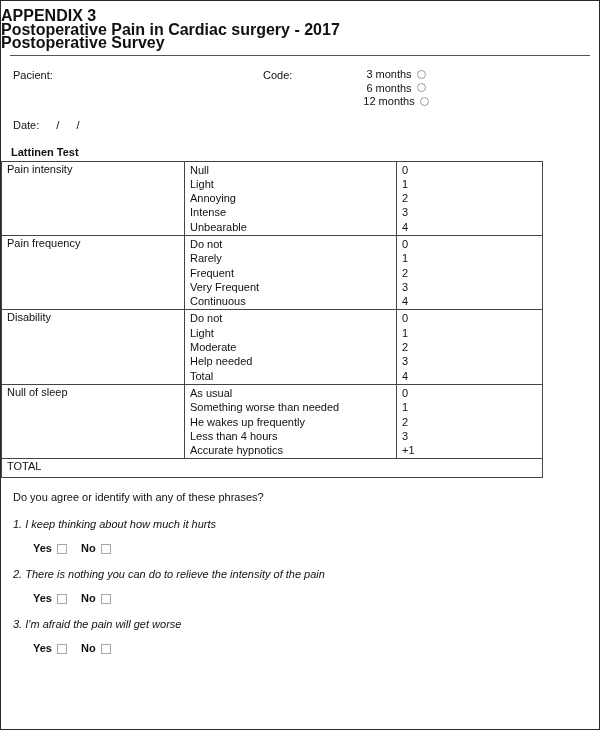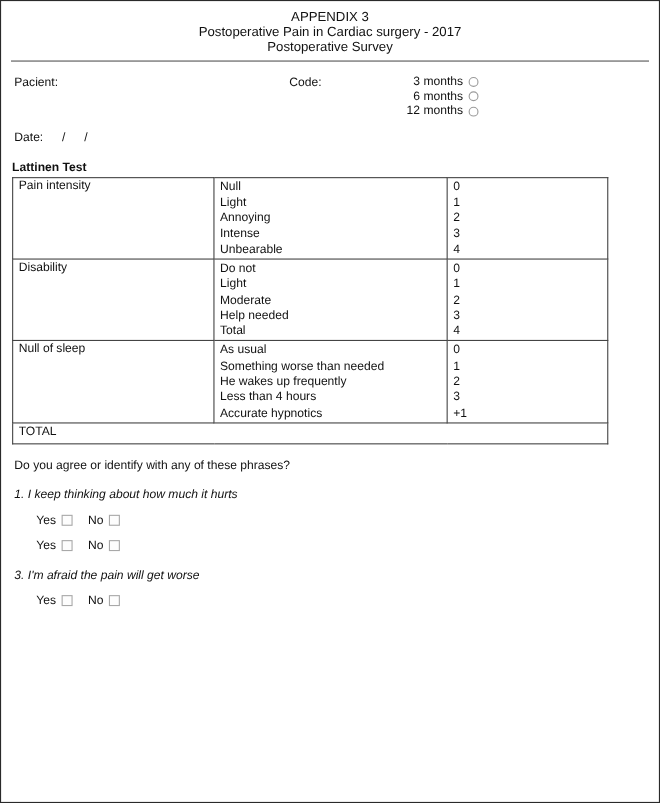--- a/index.html
+++ b/index.html
@@ -9,45 +9,45 @@
     width:600px;height:730px;
     border:1px solid #2a2a2a;
     background:#fff;
     overflow:hidden;
     font-family:"Liberation Sans",sans-serif;
     font-size:11px;
     color:#111;
     position:relative;
   }
   
-  .header{text-align:center;font-weight:normal;font-size:12px;padding-top:8px;line-height:13.5px;}
+  .header{text-align:left;font-weight:bold;font-size:16px;padding-top:8px;line-height:13.5px;}
   .rule{border:none;border-top:1px solid #555;margin:5px 9px 0 9px;height:0;}
   
   .patient-section{position:relative;height:41px;margin-top:12px;}
   .pacient-label{position:absolute;left:12px;top:1px;}
   .code-label{position:absolute;left:262px;top:1px;}
   .months{position:absolute;left:356px;top:0;}
-  .month-row{display:flex;align-items:center;justify-content:flex-end;width:78px;height:13.5px;}
+  .month-row{display:flex;align-items:center;justify-content:center;width:78px;height:13.5px;}
   .radio{box-sizing:border-box;width:9px;height:9px;border:1px solid #9a9a9a;border-radius:50%;margin-left:5px;flex:0 0 auto;background:#fff;}
   
   .date-row{margin:10px 0 0 12px;line-height:13px;}
   .date-row .slash{display:inline-block;margin-left:14px;}
   
   .lattinen-title{margin:14px 0 2px 10px;font-weight:bold;line-height:13px;}
-  table.lattinen{border-collapse:collapse;margin-left:10px;width:538px;table-layout:fixed;}
+  table.lattinen{border-collapse:collapse;width:538px;table-layout:fixed;}
   table.lattinen td{border:1px solid #444;vertical-align:top;padding:1px 5px;}
   td.cat{vertical-align:middle;width:172px;}
   td.opts{width:201px;}
   td.scores{width:135px;}
   .cell-line{line-height:14.3px;height:14.3px;white-space:nowrap;overflow:hidden;}
   td.total-cell{height:16px;vertical-align:middle;}
   
   .phrases-intro{margin:13px 15px 0 12px;line-height:13px;}
   .phrase-item{margin:14px 0 0 12px;line-height:13px;font-style:italic;}
-  .yesno{margin:10px 0 0 32px;display:flex;align-items:center;height:13px;}
+  .yesno{margin:10px 0 0 32px;display:flex;align-items:flex-end;height:13px;font-weight:bold;}
   .checkbox{box-sizing:border-box;width:10px;height:10px;border:1px solid #a8a8a8;margin-left:5px;background:#fdfdfd;flex:0 0 auto;}
   .yn-no{margin-left:14px;}
 </style>
 </head>
 <body>
 
 <div class="page">
 
   <div class="header">
     <div>APPENDIX 3</div>
@@ -96,20 +96,37 @@
         </td>
         <td class="scores">
           <div class="cell-line">0</div>
           <div class="cell-line">1</div>
           <div class="cell-line">2</div>
           <div class="cell-line">3</div>
           <div class="cell-line">4</div>
         </td>
       </tr>
       <tr>
+        <td class="cat">Pain frequency</td>
+        <td class="opts">
+          <div class="cell-line">Do not</div>
+          <div class="cell-line">Rarely</div>
+          <div class="cell-line">Frequent</div>
+          <div class="cell-line">Very Frequent</div>
+          <div class="cell-line">Continuous</div>
+        </td>
+        <td class="scores">
+          <div class="cell-line">0</div>
+          <div class="cell-line">1</div>
+          <div class="cell-line">2</div>
+          <div class="cell-line">3</div>
+          <div class="cell-line">4</div>
+        </td>
+      </tr>
+      <tr>
         <td class="cat">Disability</td>
         <td class="opts">
           <div class="cell-line">Do not</div>
           <div class="cell-line">Light</div>
           <div class="cell-line">Moderate</div>
           <div class="cell-line">Help needed</div>
           <div class="cell-line">Total</div>
         </td>
         <td class="scores">
           <div class="cell-line">0</div>
@@ -148,20 +165,24 @@
     <span>1.</span>
     <span>I keep thinking about how much it hurts</span>
   </div>
   <div class="yesno">
     <span>Yes</span>
     <span class="checkbox"></span>
     <span class="yn-no">No</span>
     <span class="checkbox"></span>
   </div>
 
+  <div class="phrase-item">
+    <span>2.</span>
+    <span>There is nothing you can do to relieve the intensity of the pain</span>
+  </div>
   <div class="yesno">
     <span>Yes</span>
     <span class="checkbox"></span>
     <span class="yn-no">No</span>
     <span class="checkbox"></span>
   </div>
 
   <div class="phrase-item">
     <span>3.</span>
     <span>I'm afraid the pain will get worse</span>

